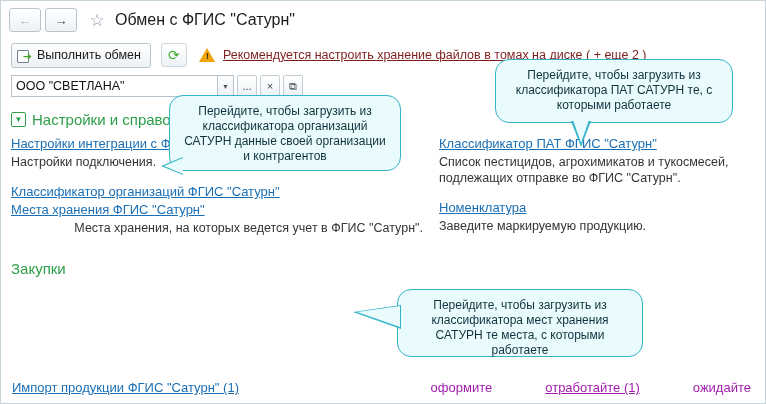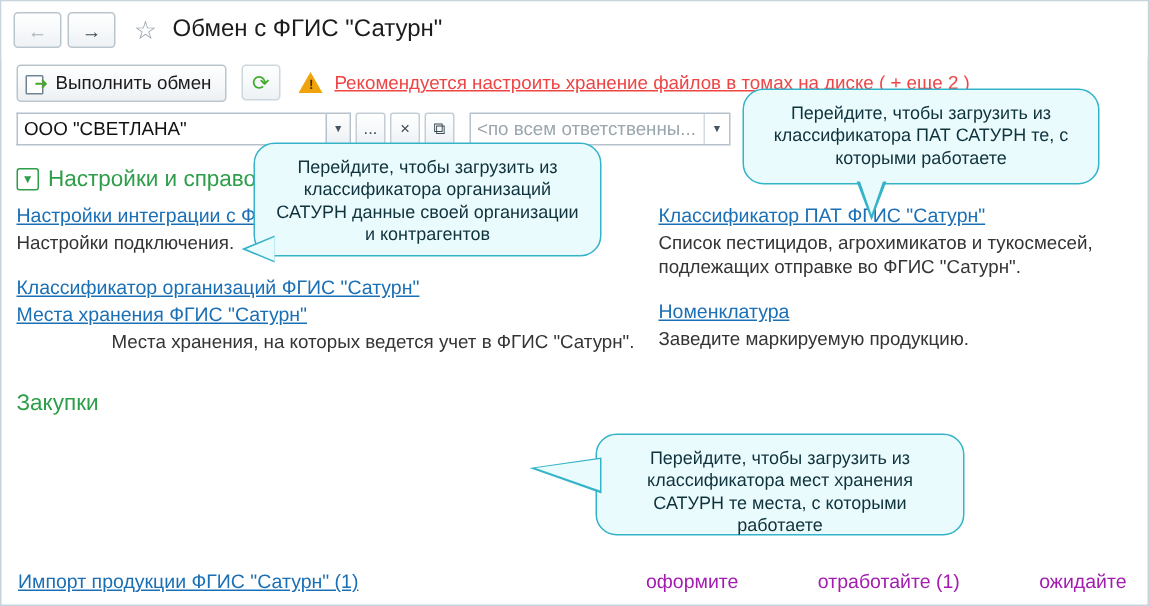--- a/index.html
+++ b/index.html
@@ -141,21 +141,21 @@
     left: 0; right: 0;
     top: 3px;
     text-align: center;
     font-size: 9px;
     font-weight: bold;
     color: #4a3000;
     line-height: 11px;
   }
   .cmd-link {
     margin-left: 7px;
-    color: #ef4444;
+    color: #7f1d1d;
     text-decoration: underline;
     font-size: 12.5px;
     cursor: pointer;
     white-space: nowrap;
   }
 
   
   .filterbar {
     height: 30px;
     display: flex;
@@ -304,20 +304,21 @@
     cursor: pointer;
   }
   .footer .spacer { flex: 1; }
   .muted {
     color: #a21caf;
     font-size: 13px;
     margin-left: 53px;
     white-space: nowrap;
   }
   .muted.link-like {
+    text-decoration: underline;
     cursor: pointer;
   }
 
   
   .callout {
     position: absolute;
     background: #e9fbfd;
     border: 1px solid #34b3c9;
     border-radius: 14px;
     box-sizing: border-box;
@@ -438,26 +439,20 @@
     <div class="org-field">
       <div class="org-input">ООО "СВЕТЛАНА"</div>
       <div class="org-drop">
         <span>▼</span>
       </div>
     </div>
     <div class="mini-btn">...</div>
     <div class="mini-btn">×</div>
     <div class="mini-btn">⧉</div>
 
-    <div class="resp-field">
-      <div class="ph">&lt;по всем ответственны...</div>
-      <div class="dd">
-        <span>▼</span>
-      </div>
-    </div>
   </div>
 
   <div class="content">
 
     <div class="section-head">
       <span class="collapse">▼</span>
       <span>Настройки и справочники</span>
     </div>
 
     <div class="cols">

